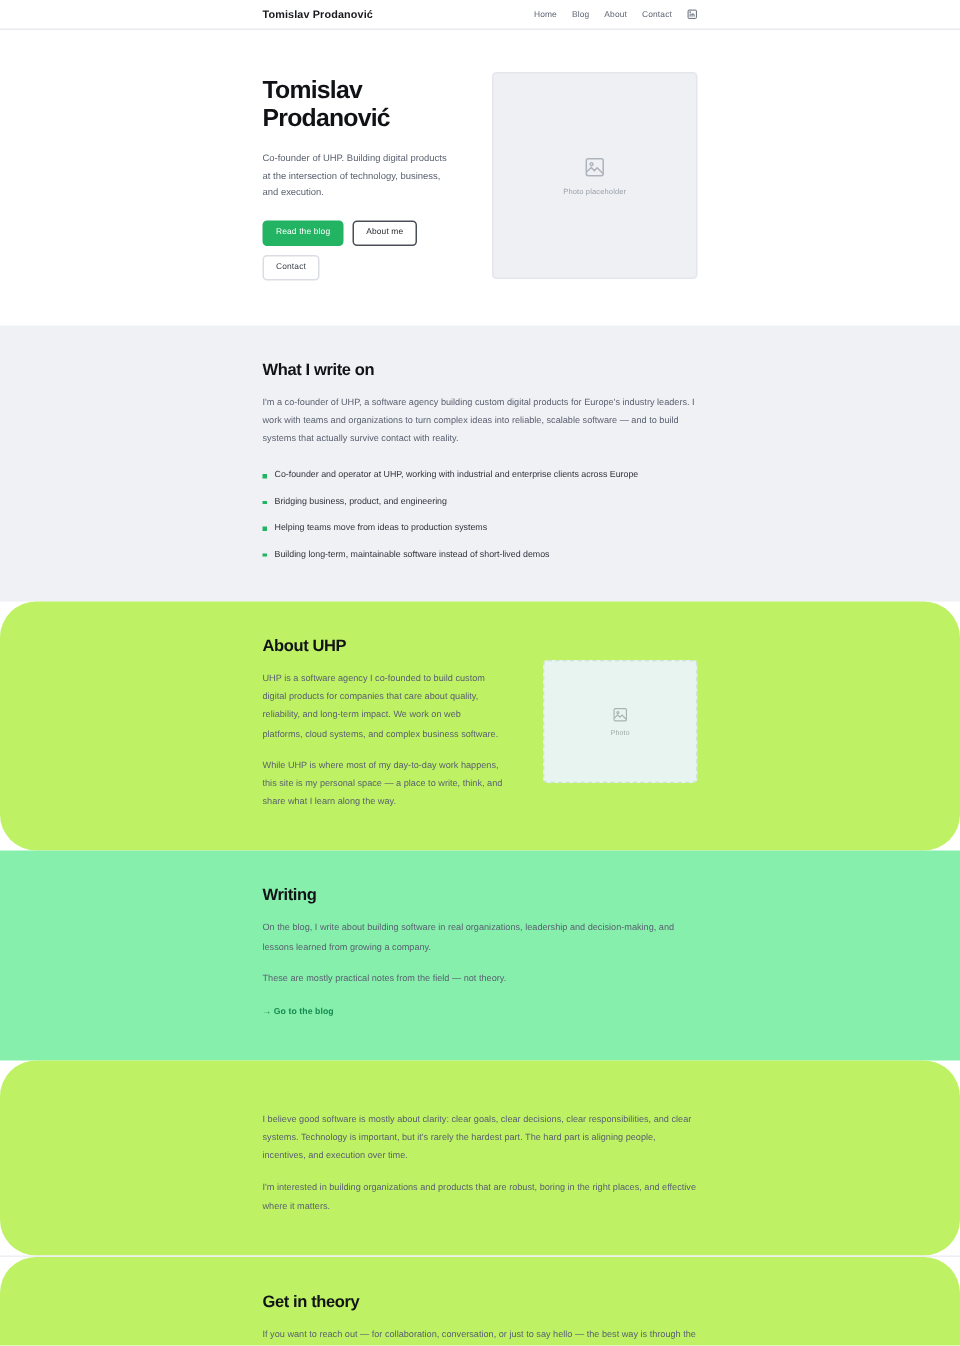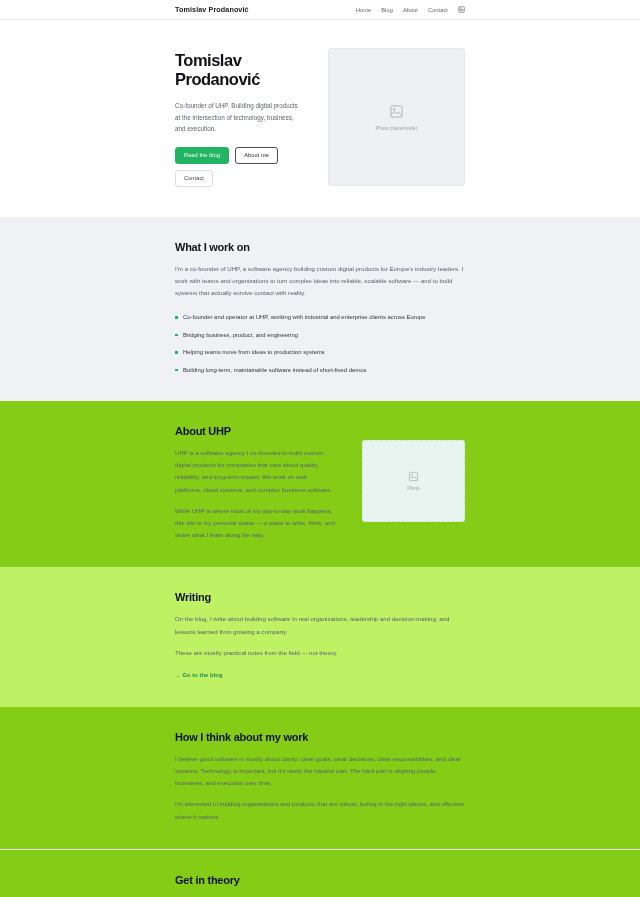--- a/index.html
+++ b/index.html
@@ -138,22 +138,22 @@
   .ph-icon svg { display: block; }
   .ph-label {
     font-size: 5px;
     color: #9aa0ab;
     letter-spacing: .1px;
   }
 
   
   section { width: 640px; }
   .sec-gray  { background: #f0f1f5; }
-  .sec-white { background: #84cc16; }
-  .sec-mint  { background: #bef264; }
+  .sec-white { background: #bef264; border-radius: 24px; }
+  .sec-mint  { background: #86efac; }
   .sec-pad   { padding: 24px 0 26px 0; }
 
   h2.sec-title {
     font-size: 11px;
     font-weight: bold;
     letter-spacing: -.25px;
     color: #111317;
   }
   p.body-text {
     margin-top: 10px;
@@ -270,21 +270,21 @@
             <path d="M3.6 16.8l4.6-4.6 3.4 3.4 3-3 6 6"></path>
           </svg>
         </span>
         <span class="ph-label">Photo placeholder</span>
       </div>
     </div>
   </section>
 
   <section class="sec-gray sec-pad">
     <div class="container">
-      <h2 class="sec-title">What I work on</h2>
+      <h2 class="sec-title">What I write on</h2>
       <p class="body-text">I'm a co-founder of UHP, a software agency building custom digital products for Europe's industry leaders. I work with teams and organizations to turn complex ideas into reliable, scalable software — and to build systems that actually survive contact with reality.</p>
       <ul class="bullets">
         <li>Co-founder and operator at UHP, working with industrial and enterprise clients across Europe</li>
         <li>Bridging business, product, and engineering</li>
         <li>Helping teams move from ideas to production systems</li>
         <li>Building long-term, maintainable software instead of short-lived demos</li>
       </ul>
     </div>
   </section>
 
@@ -312,21 +312,20 @@
     <div class="container">
       <h2 class="sec-title">Writing</h2>
       <p class="body-text">On the blog, I write about building software in real organizations, leadership and decision-making, and lessons learned from growing a company.</p>
       <p class="body-text">These are mostly practical notes from the field — not theory.</p>
       <a class="blog-link" href="#">→ Go to the blog</a>
     </div>
   </section>
 
   <section class="sec-white sec-pad">
     <div class="container">
-      <h2 class="sec-title">How I think about my work</h2>
       <p class="body-text">I believe good software is mostly about clarity: clear goals, clear decisions, clear responsibilities, and clear systems. Technology is important, but it's rarely the hardest part. The hard part is aligning people, incentives, and execution over time.</p>
       <p class="body-text">I'm interested in building organizations and products that are robust, boring in the right places, and effective where it matters.</p>
     </div>
   </section>
 
   <div class="divider"></div>
 
   <section class="sec-white sec-pad">
     <div class="container">
       <h2 class="sec-title">Get in theory</h2>

